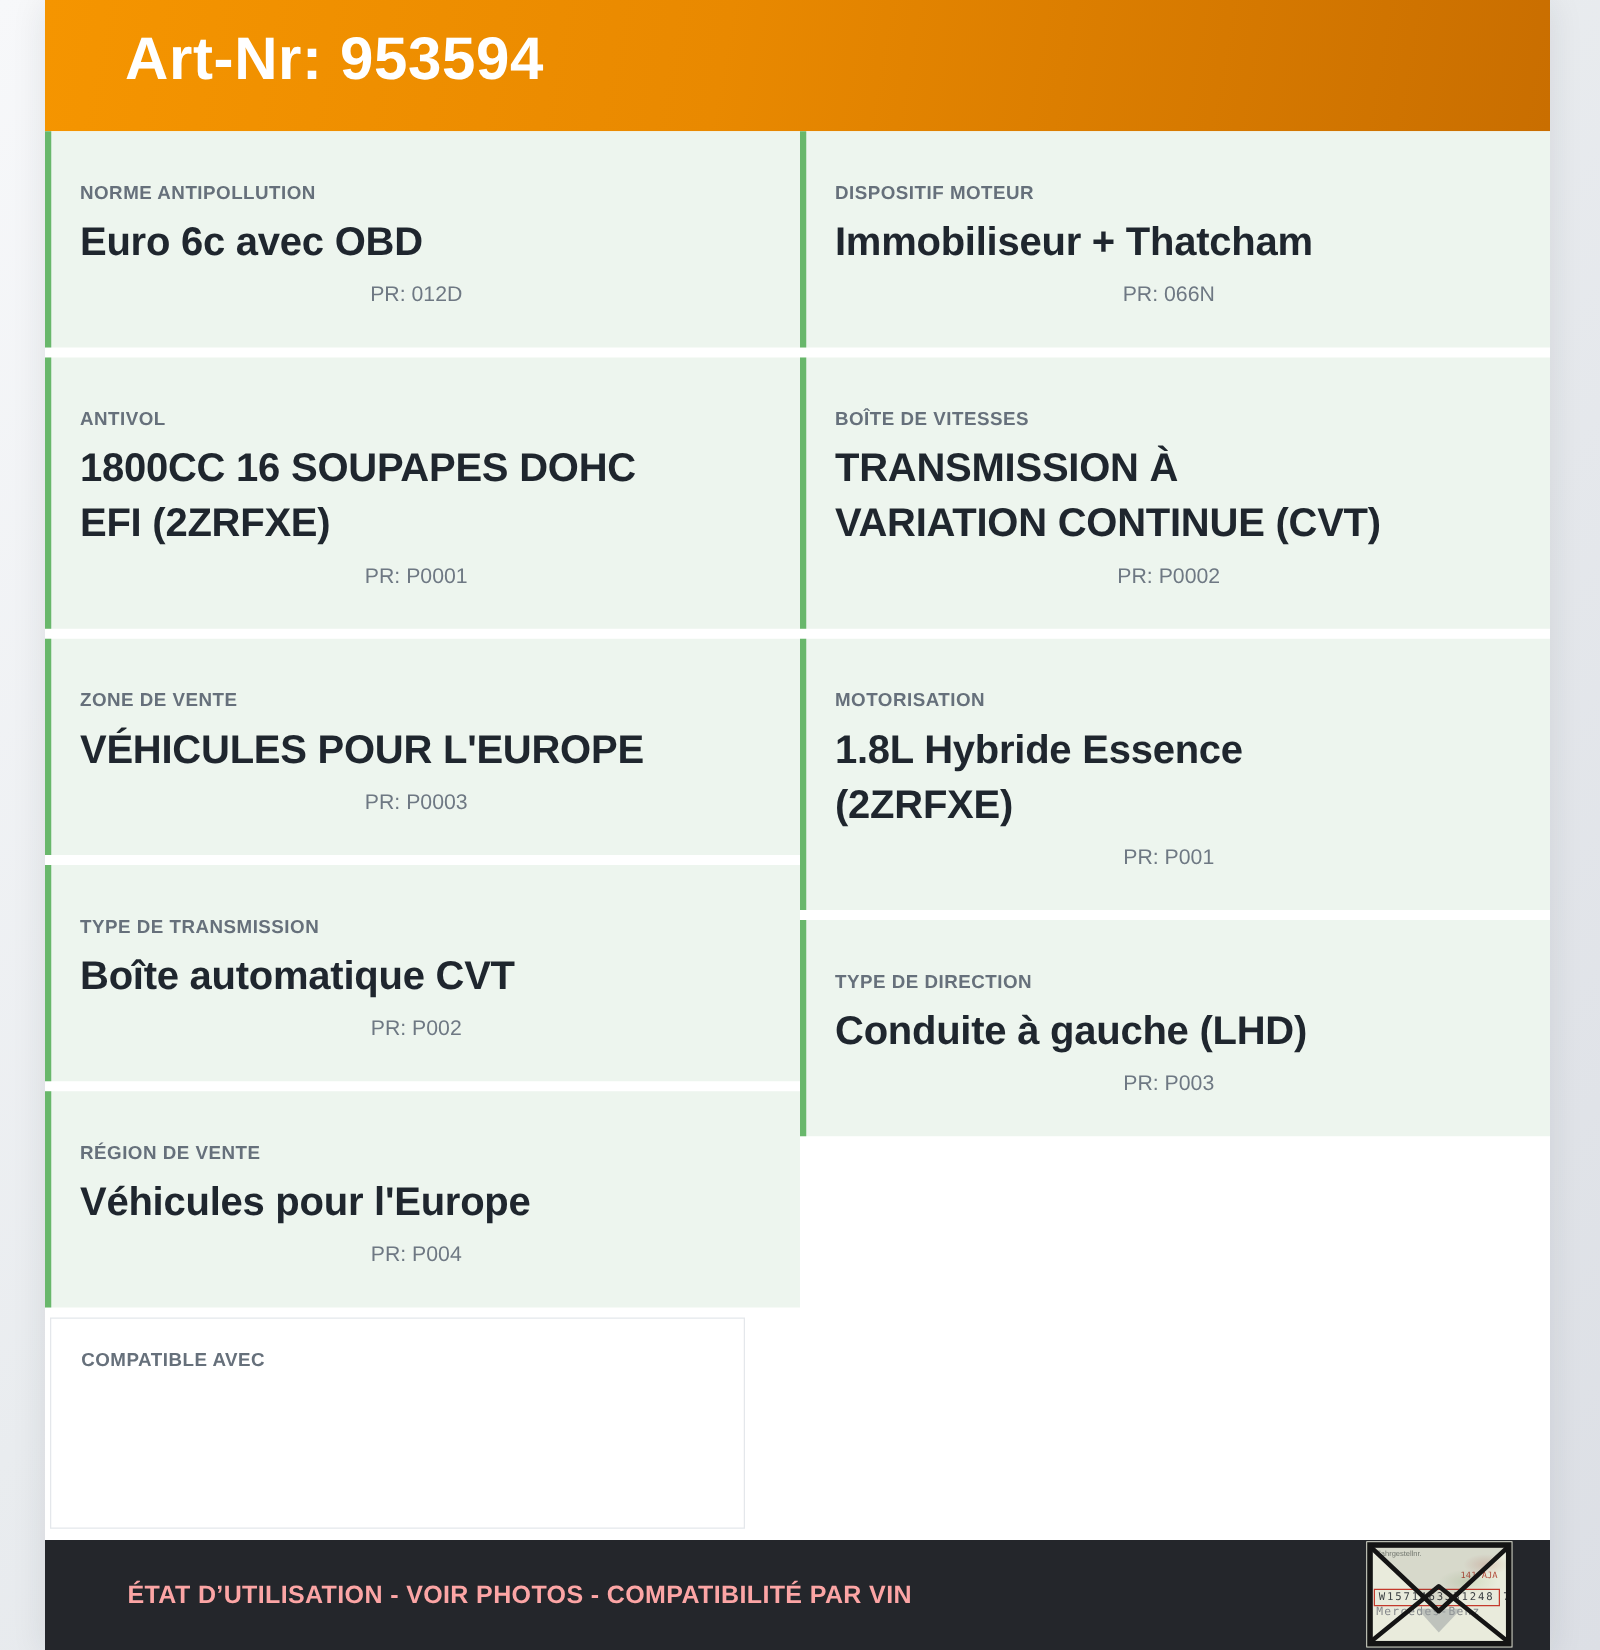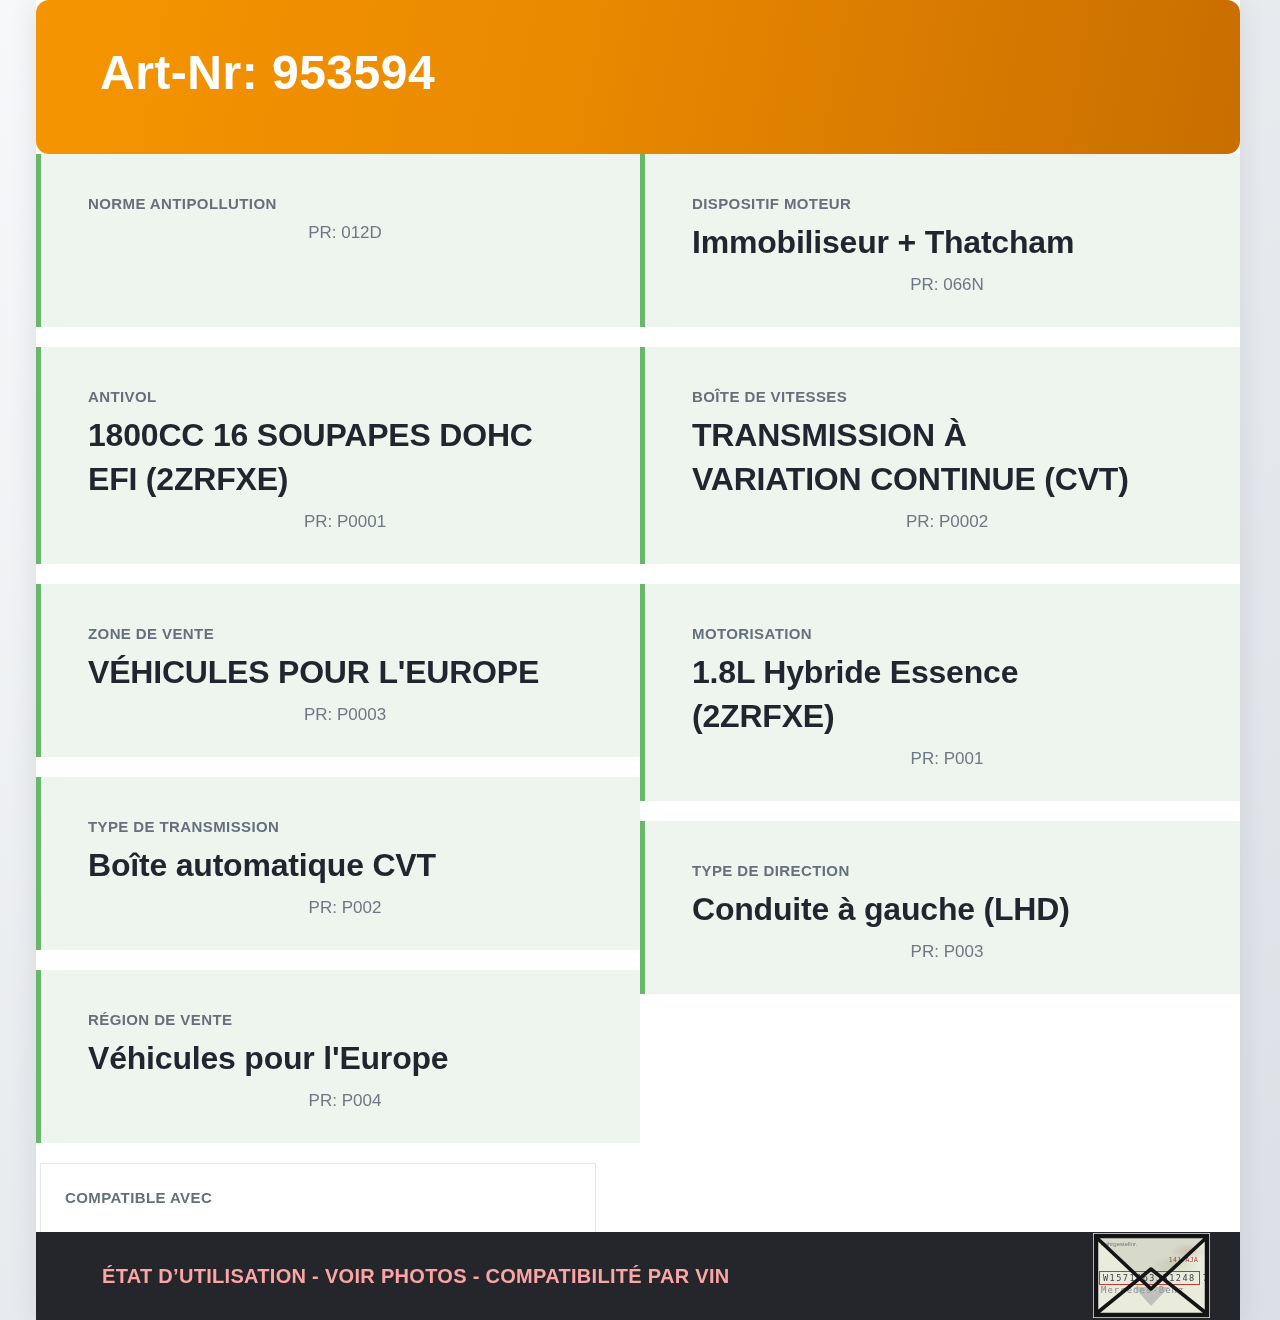--- a/index.html
+++ b/index.html
@@ -17,36 +17,36 @@
   body{
     width:1280px;height:1320px;position:relative;overflow:hidden;
     background:linear-gradient(135deg,#f7f8fa 0%,#e9ecef 45%,#dcdfe5 100%);
     font-family:"Liberation Sans","DejaVu Sans",sans-serif;
   }
   .content{
     position:absolute;left:36px;top:0;width:1204px;height:1320px;
     background:#ffffff;box-shadow:0 2px 26px rgba(30,40,50,.10);
   }
   header.banner{
-    height:154px;
+    height:105px;
     background:linear-gradient(100deg,var(--orange-from) 0%,#e98900 45%,var(--orange-to) 100%);
-    display:flex;align-items:center;padding:0 0 10px 64px;border-radius:13px;
+    display:flex;align-items:center;padding:0 0 10px 64px;
   }
   h1.artnr{
     margin:0;color:#ffffff;font-size:48px;font-weight:bold;letter-spacing:.5px;
   }
   .columns{display:flex;align-items:flex-start}
   .col{display:flex;flex-direction:column}
   .col-left{width:604px}
   .col-right{width:600px}
   .card{
-    width:100%;min-height:173px;margin-bottom:20px;
+    width:100%;min-height:173px;margin-bottom:8px;
     border-left:5px solid var(--green);
     background:var(--card-bg);
-    padding:41px 38px 32px 47px;
+    padding:41px 38px 32px 23px;
   }
   .card-label{
     font-size:15px;font-weight:bold;letter-spacing:.4px;color:var(--label-color);
   }
   .card-value{
     margin:8px 0 0;font-size:32px;line-height:44px;font-weight:bold;
     color:var(--title-color);letter-spacing:-.2px;white-space:pre-line;
   }
   .card-pr{
     margin-top:11px;font-size:17px;color:var(--pr-color);text-align:center;
@@ -95,20 +95,21 @@
 <div class="content">
 
   <header class="banner">
     <h1 class="artnr">Art-Nr: 953594</h1>
   </header>
 
   <div class="columns">
     <div class="col col-left" id="col-left">
         <section class="card">
     <div class="card-label">NORME ANTIPOLLUTION</div>
+    <h2 class="card-value">Euro 6c avec OBD</h2>
     <div class="card-pr">PR: 012D</div>
   </section>
         <section class="card">
     <div class="card-label">ANTIVOL</div>
     <h2 class="card-value">1800CC 16 SOUPAPES DOHC
 EFI (2ZRFXE)</h2>
     <div class="card-pr">PR: P0001</div>
   </section>
         <section class="card">
     <div class="card-label">ZONE DE VENTE</div>

